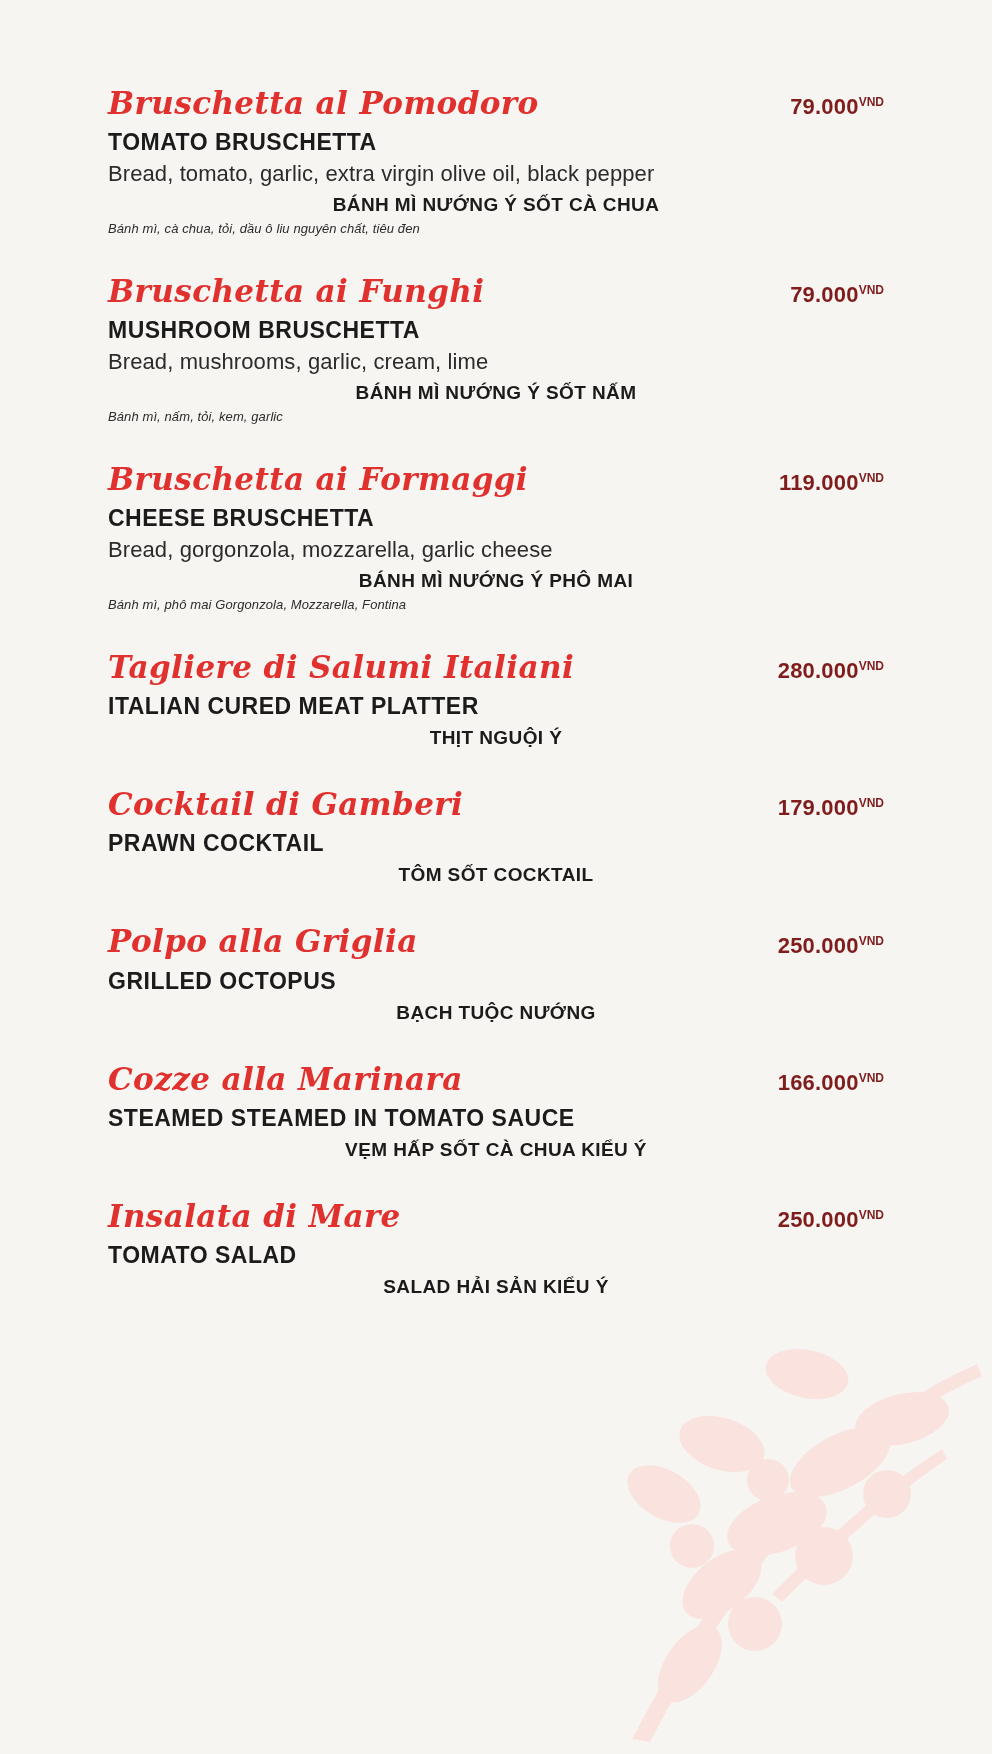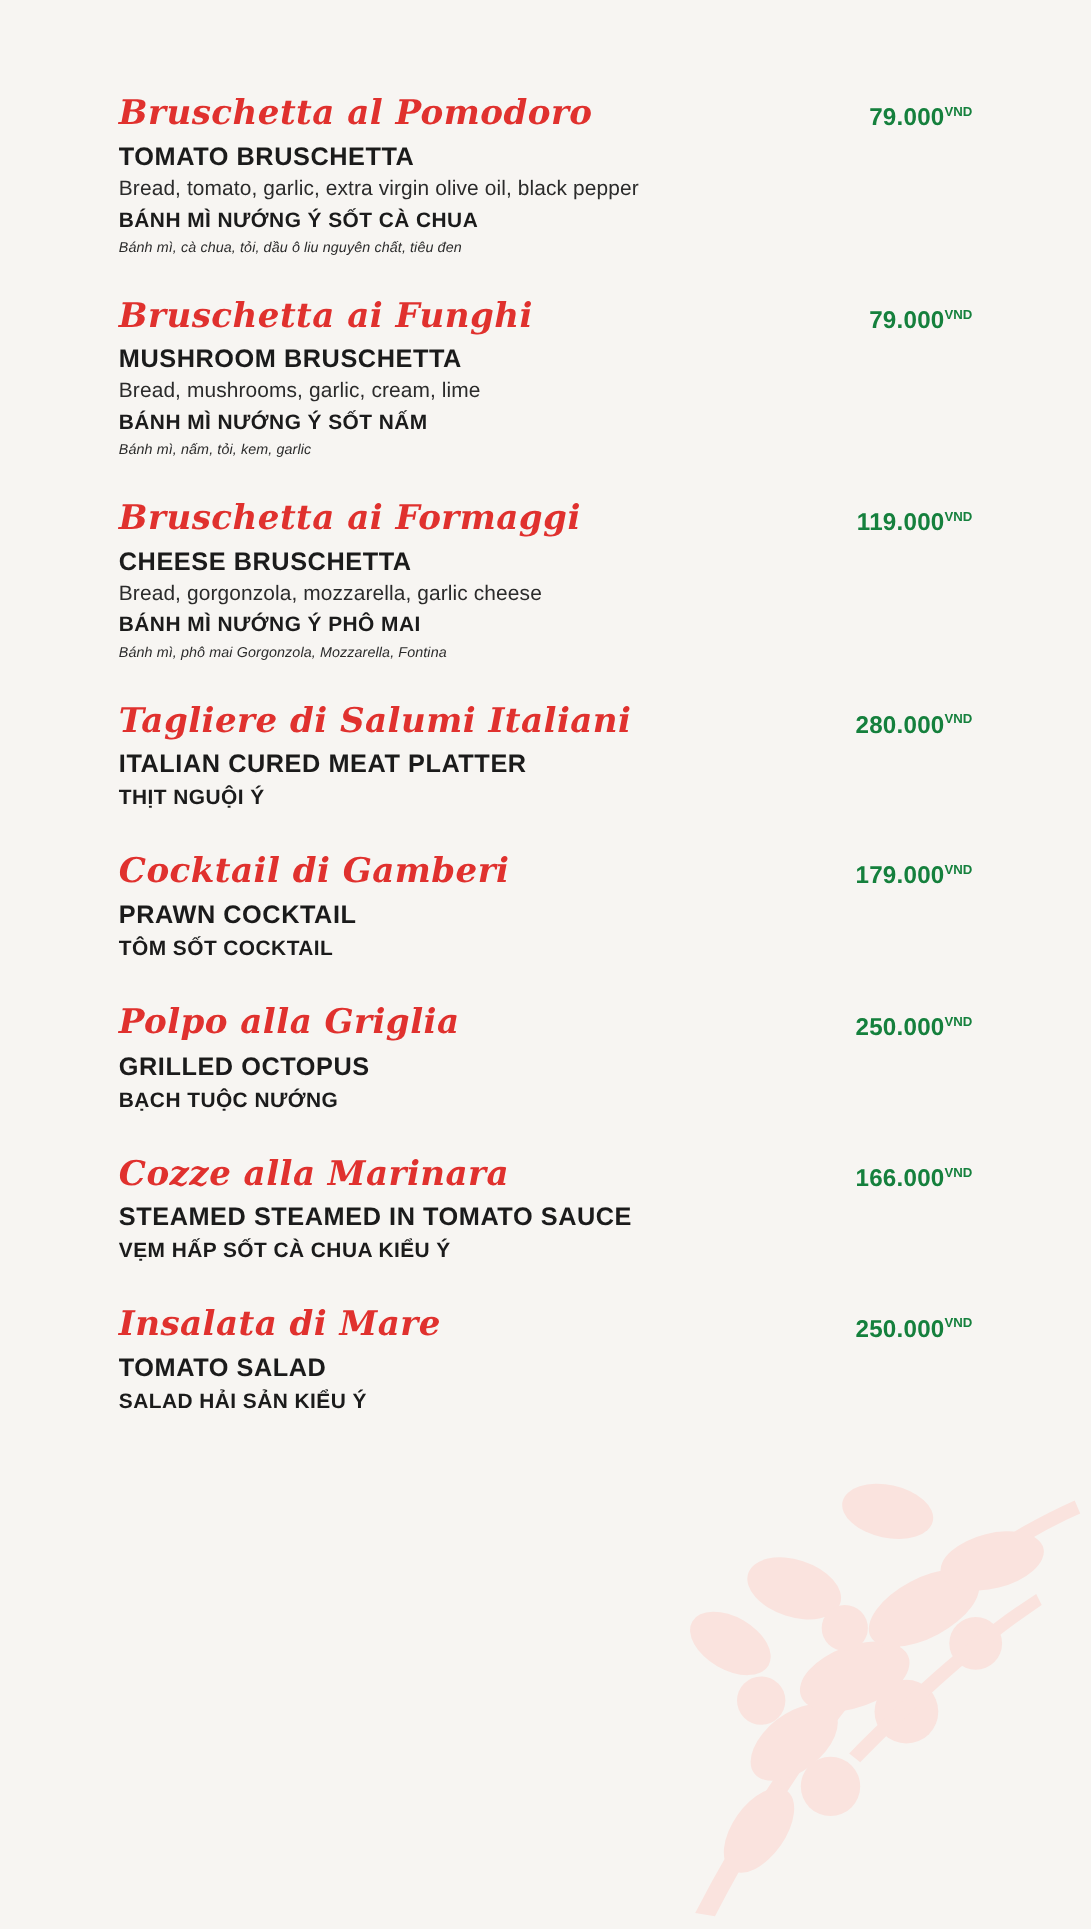--- a/index.html
+++ b/index.html
@@ -51,21 +51,21 @@
     font-family: "DejaVu Serif", serif;
     font-style: italic;
     font-weight: bold;
     font-size: 31px;
     letter-spacing: 0.4px;
     line-height: 1.1;
     white-space: nowrap;
   }
 
   .price {
-    color: #15803d;
+    color: #7f1d1d;
     font-family: "Liberation Sans", sans-serif;
     font-weight: bold;
     font-size: 22px;
     white-space: nowrap;
     letter-spacing: 0.2px;
   }
   .price .cur {
     font-size: 12px;
     vertical-align: super;
     font-weight: bold;
@@ -75,31 +75,32 @@
   .name-en {
     color: #1b1b1b;
     font-weight: bold;
     font-size: 23px;
     letter-spacing: 0.5px;
     margin-top: 9px;
   }
 
   .desc-en {
     color: #2b2b2b;
-    font-size: 19px;
+    font-size: 22px;
     margin-top: 5px;
     letter-spacing: 0.1px;
   }
 
   .name-vi {
     color: #1b1b1b;
     font-weight: bold;
     font-size: 19px;
     letter-spacing: 0.4px;
     margin-top: 7px;
+    text-align: center;
   }
 
   .desc-vi {
     color: #2b2b2b;
     font-size: 13px;
     font-style: italic;
     margin-top: 5px;
     letter-spacing: 0.1px;
   }
 </style>

